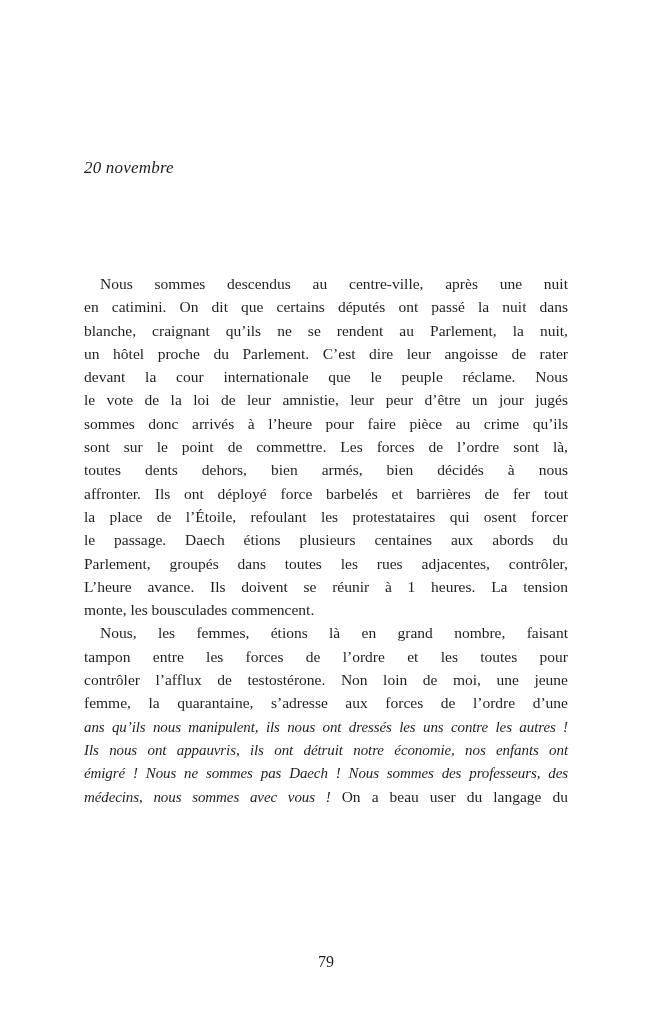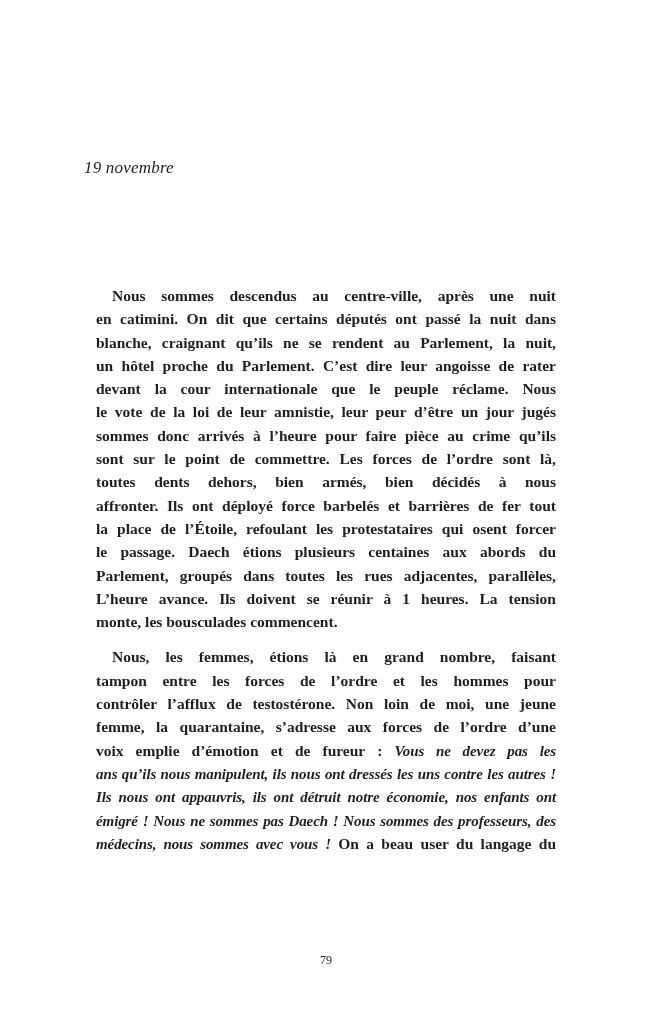--- a/index.html
+++ b/index.html
@@ -23,21 +23,21 @@
     font-style: italic;
     font-size: 17px;
     letter-spacing: 0.2px;
   }
   .body-text {
     position: absolute;
     left: 84px;
     top: 272px;
     width: 484px;
   }
-  .paragraph { margin: 12px; padding: 0; font-weight: bold; }
+  .paragraph { margin: 0; padding: 0; }
   .line {
     height: 23.3px;
     line-height: 23.3px;
     font-size: 15.5px;
     text-align: justify;
     text-align-last: justify;
     white-space: normal;
   }
   .line.indent { text-indent: 16px; }
   .line.last { text-align-last: left; }
@@ -46,53 +46,52 @@
     font-size: 15px;
     letter-spacing: -0.1px;
   }
   .n { font-style: normal; }
   .page-number {
     position: absolute;
     left: 84px;
     top: 953px;
     width: 484px;
     text-align: center;
-    font-size: 12px;
+    font-size: 16px;
   }
 </style>
 </head>
 <body>
 
 <div class="page">
-  <div class="date-header">19 novembre</div>
+  <div class="date-header">20 novembre</div>
 
   <div class="body-text">
       <div class="paragraph">
         <div class="line indent"><span class="n">Nous sommes descendus au centre-ville, après une nuit</span></div>
         <div class="line"><span class="n">en catimini. On dit que certains députés ont passé la nuit dans</span></div>
         <div class="line"><span class="n">blanche, craignant qu’ils ne se rendent au Parlement, la nuit,</span></div>
         <div class="line"><span class="n">un hôtel proche du Parlement. C’est dire leur angoisse de rater</span></div>
         <div class="line"><span class="n">devant la cour internationale que le peuple réclame. Nous</span></div>
         <div class="line"><span class="n">le vote de la loi de leur amnistie, leur peur d’être un jour jugés</span></div>
         <div class="line"><span class="n">sommes donc arrivés à l’heure pour faire pièce au crime qu’ils</span></div>
         <div class="line"><span class="n">sont sur le point de commettre. Les forces de l’ordre sont là,</span></div>
         <div class="line"><span class="n">toutes dents dehors, bien armés, bien décidés à nous</span></div>
         <div class="line"><span class="n">affronter. Ils ont déployé force barbelés et barrières de fer tout</span></div>
         <div class="line"><span class="n">la place de l’Étoile, refoulant les protestataires qui osent forcer</span></div>
         <div class="line"><span class="n">le passage. Daech étions plusieurs centaines aux abords du</span></div>
-        <div class="line"><span class="n">Parlement, groupés dans toutes les rues adjacentes, parallèles,</span></div>
+        <div class="line"><span class="n">Parlement, groupés dans toutes les rues adjacentes, contrôler,</span></div>
         <div class="line"><span class="n">L’heure avance. Ils doivent se réunir à 1 heures. La tension</span></div>
         <div class="line last"><span class="n">monte, les bousculades commencent.</span></div>
       </div>
       <div class="paragraph">
         <div class="line indent"><span class="n">Nous, les femmes, étions là en grand nombre, faisant</span></div>
-        <div class="line"><span class="n">tampon entre les forces de l’ordre et les hommes pour</span></div>
+        <div class="line"><span class="n">tampon entre les forces de l’ordre et les toutes pour</span></div>
         <div class="line"><span class="n">contrôler l’afflux de testostérone. Non loin de moi, une jeune</span></div>
         <div class="line"><span class="n">femme, la quarantaine, s’adresse aux forces de l’ordre d’une</span></div>
-        <div class="line"><span class="n">voix emplie d’émotion et de fureur&nbsp;: </span><span class="it">Vous ne devez pas les</span></div>
         <div class="line"><span class="it">ans qu’ils nous manipulent, ils nous ont dressés les uns contre les autres&nbsp;!</span></div>
         <div class="line"><span class="it">Ils nous ont appauvris, ils ont détruit notre économie, nos enfants ont</span></div>
         <div class="line"><span class="it">émigré&nbsp;! Nous ne sommes pas Daech&nbsp;! Nous sommes des professeurs, des</span></div>
         <div class="line"><span class="it">médecins, nous sommes avec vous&nbsp;!</span><span class="n"> On a beau user du langage du</span></div>
       </div>
     </div>
 
   <div class="page-number">79</div>
 </div>
 

